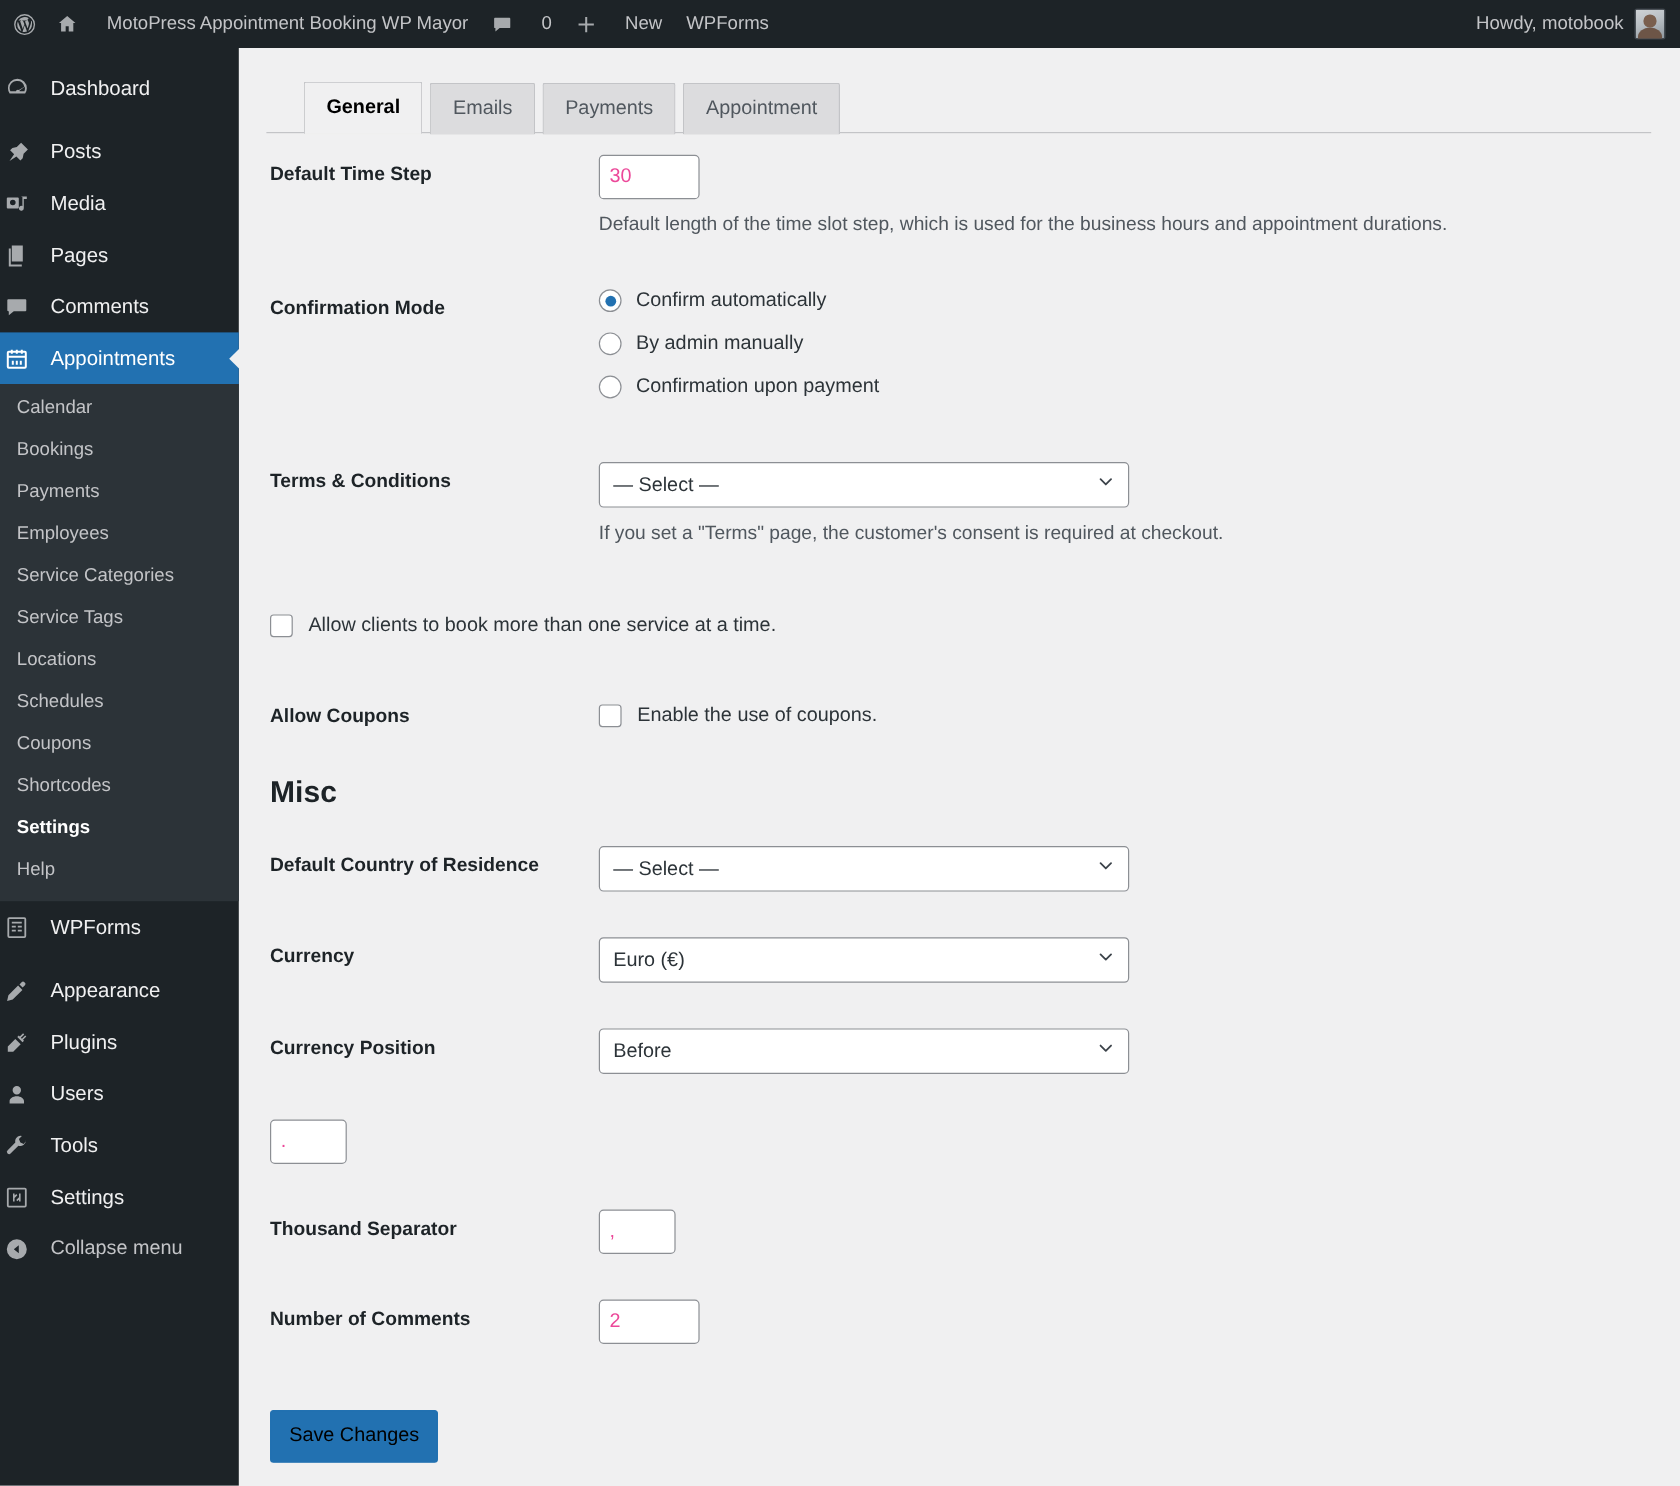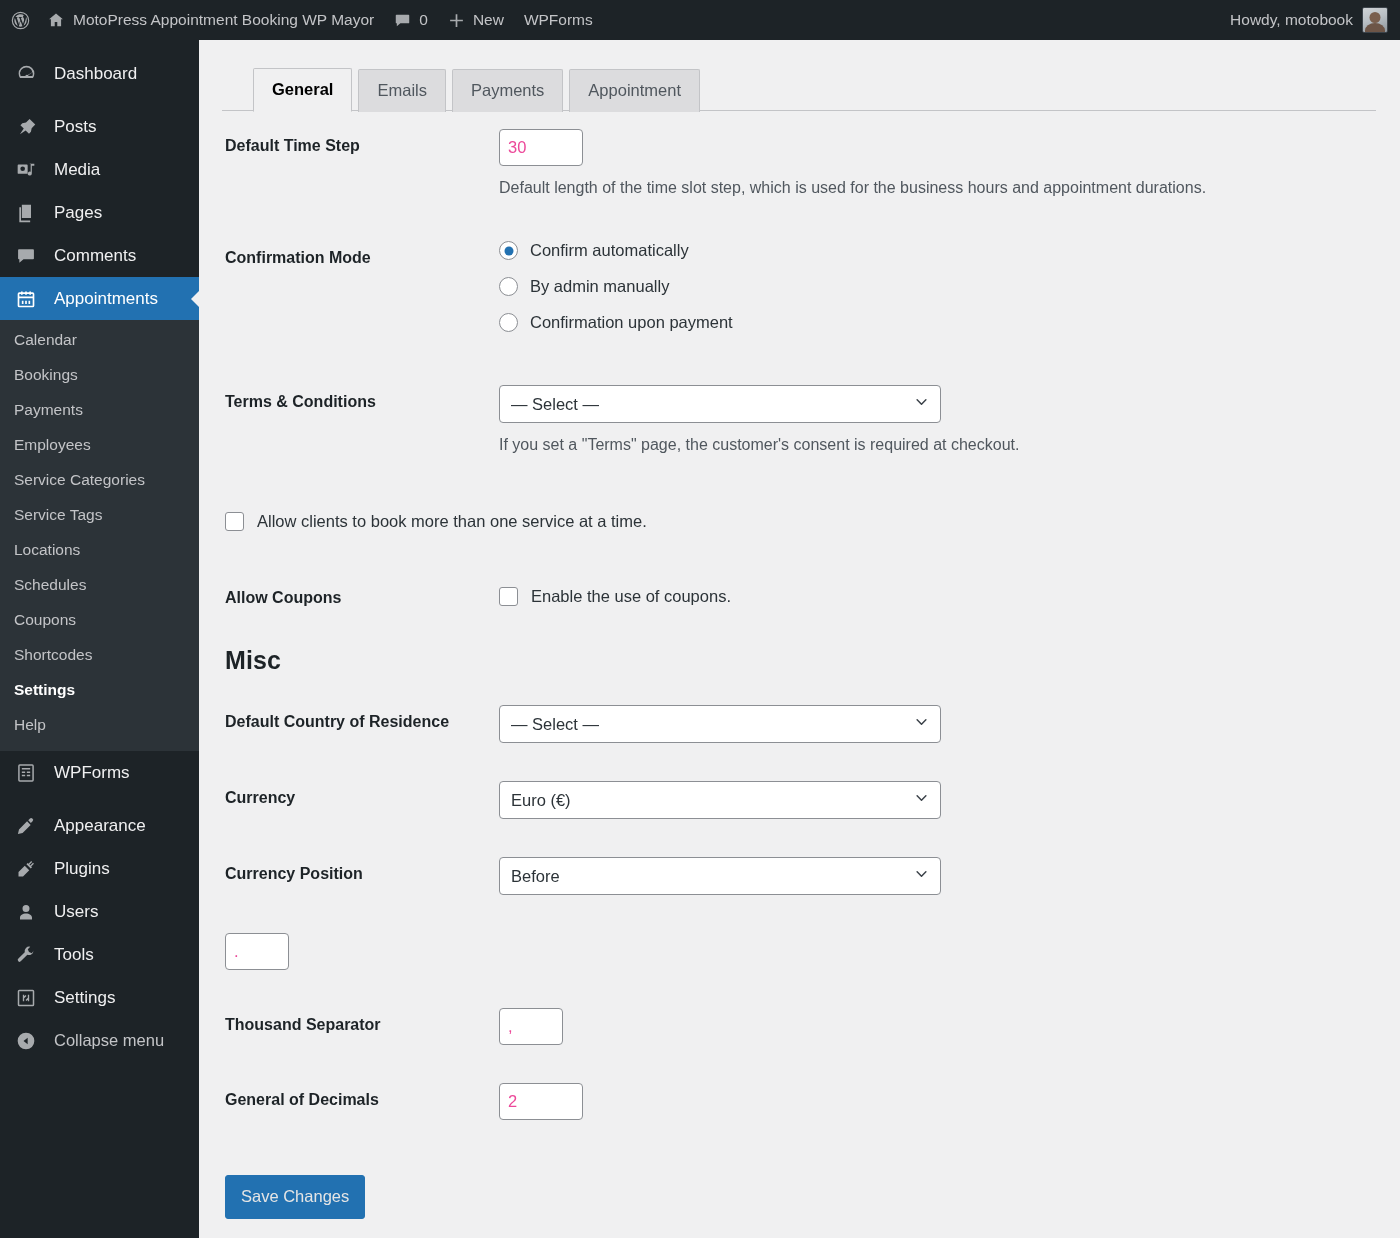--- a/index.html
+++ b/index.html
@@ -16,21 +16,21 @@
   #adminbar {
     position: absolute; top: 0; left: 0;
     width: 1400px; height: 40px;
     background: #1d2327;
     display: flex; align-items: center;
     color: #c3c4c7;
     font-size: 15.5px;
     z-index: 30;
   }
   .ab-item {
-    display: flex; align-items: center; gap: 8px;
+    display: flex; align-items: center; gap: 24px;
     height: 40px; padding: 0 10px;
     color: #c3c4c7; white-space: nowrap;
   }
   .ab-wp { padding-left: 10px; padding-right: 6px; }
   .ab-right {
     margin-left: auto;
     display: flex; align-items: center; gap: 9px;
     padding-right: 12px;
   }
   .ab-avatar {
@@ -57,21 +57,21 @@
   
   #sidebar {
     position: absolute; top: 40px; left: 0;
     width: 199px; height: 1198px;
     background: #1d2327;
     z-index: 20;
   }
   .menu-top { padding-top: 12px; }
   .menu-item {
     display: flex; align-items: center;
-    height: 43px; padding-left: 16px;
+    height: 43px; padding-left: 4px;
     color: #f0f0f1; font-size: 17px;
     position: relative;
   }
   .menu-item .m-ico {
     width: 32px; display:flex; align-items:center;
     color: #a7aaad;
   }
   .menu-item .m-label { padding-left: 6px; }
   .menu-item.current {
     background: #2271b1; color: #fff; font-weight: 400;
@@ -223,21 +223,21 @@
     font-size: 25px;
     font-weight: bold;
     color: #1d2327;
     letter-spacing: 0.1px;
   }
 
   .btn-primary {
     display: inline-block;
     background: #2271b1;
     border: 1px solid #2271b1;
-    color: #e5e5e5;
+    color: #000000;
     font-family: "Liberation Sans", sans-serif;
     font-size: 16.5px;
     line-height: 1;
     padding: 12px 15px 13px;
     border-radius: 3px;
     cursor: pointer;
   }
 </style>
 </head>
 <body>
@@ -558,21 +558,21 @@
     </div>
 
     <div class="row" style="margin-top:38px;">
       <div class="th">Thousand Separator</div>
       <div class="td">
         <input class="txt w-sep" type="text" value="," style="">
       </div>
     </div>
 
     <div class="row" style="margin-top:38px;">
-      <div class="th">General of Decimals</div>
+      <div class="th">Number of Comments</div>
       <div class="td">
         <input class="txt w-dec" type="text" value="2" style="">
       </div>
     </div>
 
   </div>
 
   <div style="padding-left:26px;margin-top:55px;">
     <button class="btn-primary">Save Changes</button>
   </div>

